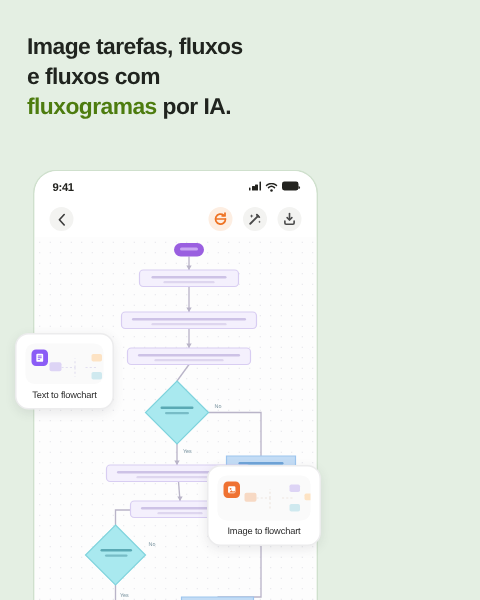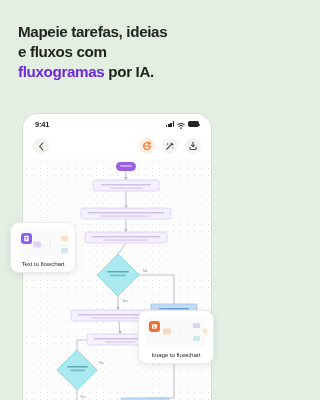--- a/index.html
+++ b/index.html
@@ -13,21 +13,21 @@
   
   .headline {
     position: absolute;
     left: 18px; top: 22px; right: 12px;
     font-size: 15.2px;
     line-height: 1.33;
     font-weight: 700;
     color: #20241f;
     letter-spacing: -0.35px;
   }
-  .headline .accent { color: #6d28d9; }
+  .headline .accent { color: #4d7c0f; }
 
   
   .phone {
     position: absolute;
     left: 22px; top: 113px;
     width: 190px; height: 300px;
     background: #ffffff;
     border-radius: 16px 16px 0 0;
     border: 1.4px solid #cfe0cd;
     border-bottom: none;
@@ -142,21 +142,21 @@
     color: #2c2c2c;
     text-align: center;
     letter-spacing: -0.1px;
     white-space: nowrap;
   }
 </style>
 </head>
 <body>
 
 <div class="headline">
-  <span>Mapeie tarefas, ideias</span><br>
+  <span>Image tarefas, fluxos</span><br>
   <span>e fluxos com</span><br>
   <span class="accent">fluxogramas</span><span> por IA.</span>
 </div>
 
 <div class="phone">
 
   <div class="statusbar">
     <span class="status-time">9:41</span>
     <span class="status-icons">
       <span class="ic-signal">

